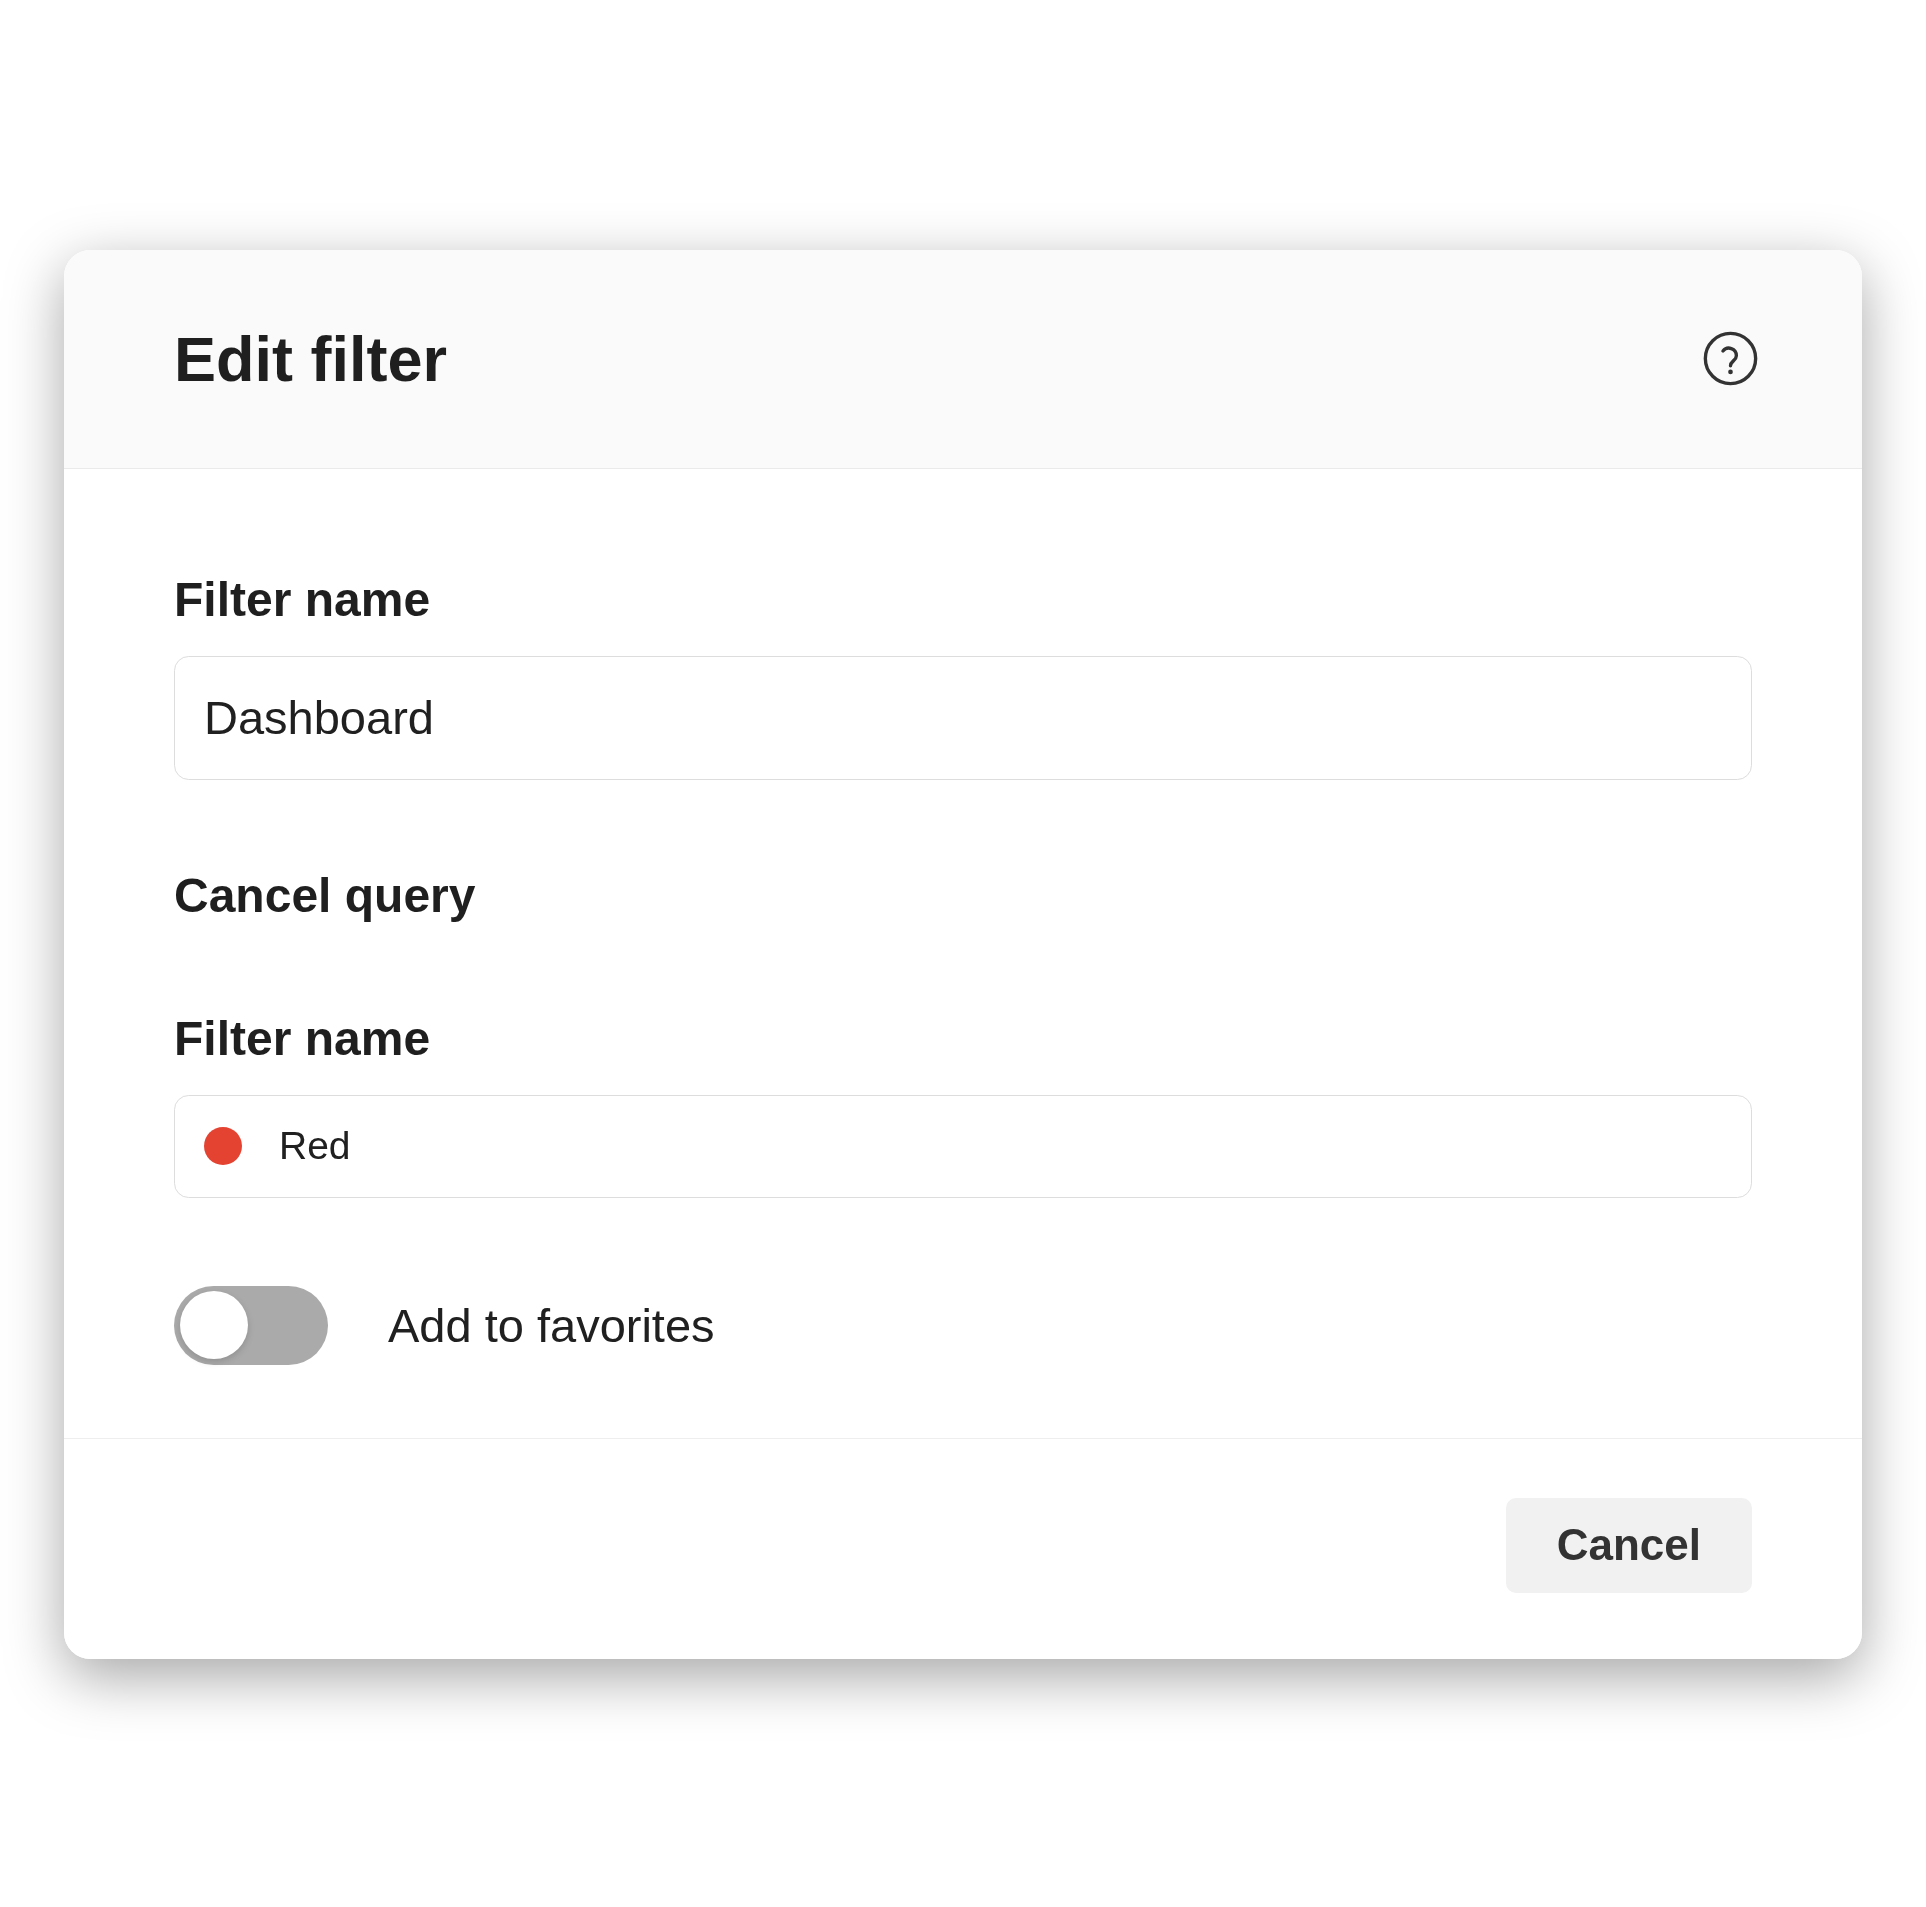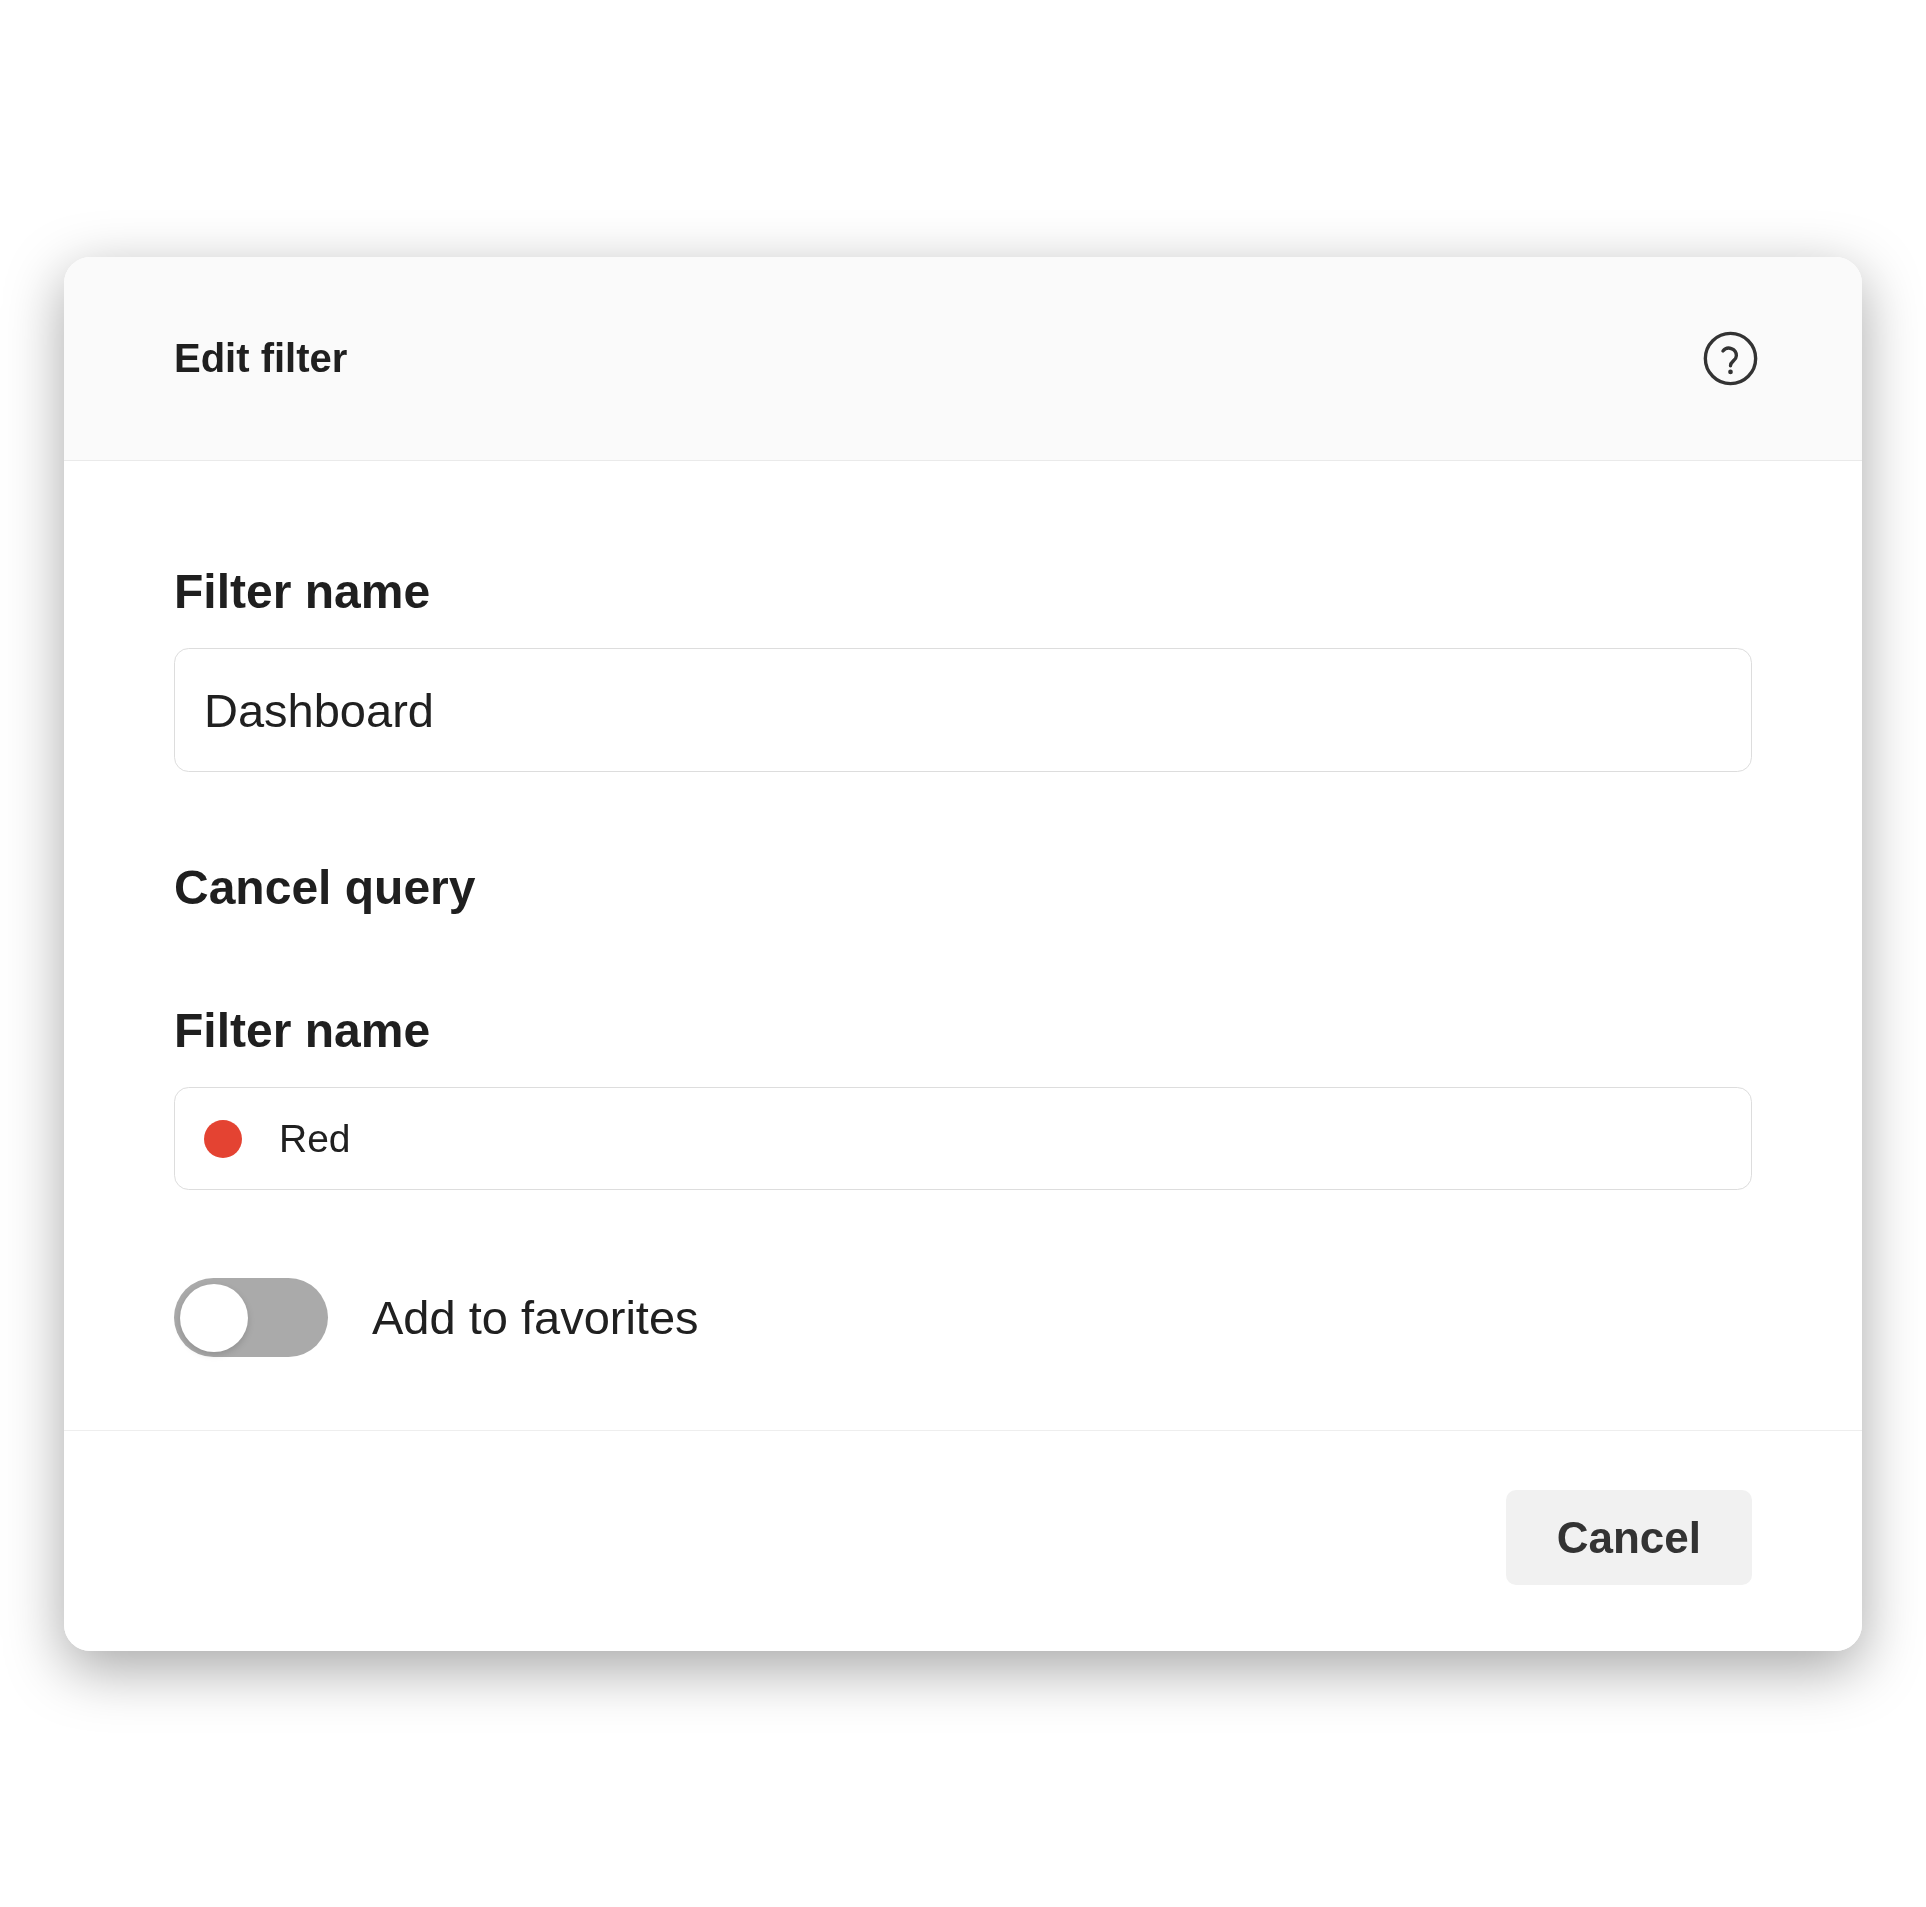--- a/index.html
+++ b/index.html
@@ -25,21 +25,21 @@
   }
   .dialog-header {
     background: #fafafa;
     padding: 73px 103px 73px 110px;
     display: flex;
     align-items: center;
     justify-content: space-between;
     border-bottom: 1.5px solid #eaeaea;
   }
   .dialog-title {
-    font-size: 40px;
+    font-size: 63px;
     font-weight: 700;
     color: #1f1f1f;
   }
   .help-icon {
     width: 57px;
     height: 57px;
     display: flex;
     align-items: center;
     justify-content: center;
     cursor: pointer;
@@ -92,21 +92,21 @@
     flex-shrink: 0;
   }
   .color-name {
     font-size: 39px;
     color: #202020;
   }
 
   .toggle-row {
     display: flex;
     align-items: center;
-    gap: 44px;
+    gap: 60px;
     margin-top: 88px;
   }
   .switch {
     position: relative;
     width: 154px;
     height: 79px;
     background: #aaaaaa;
     border-radius: 44px;
     cursor: pointer;
     flex-shrink: 0;

